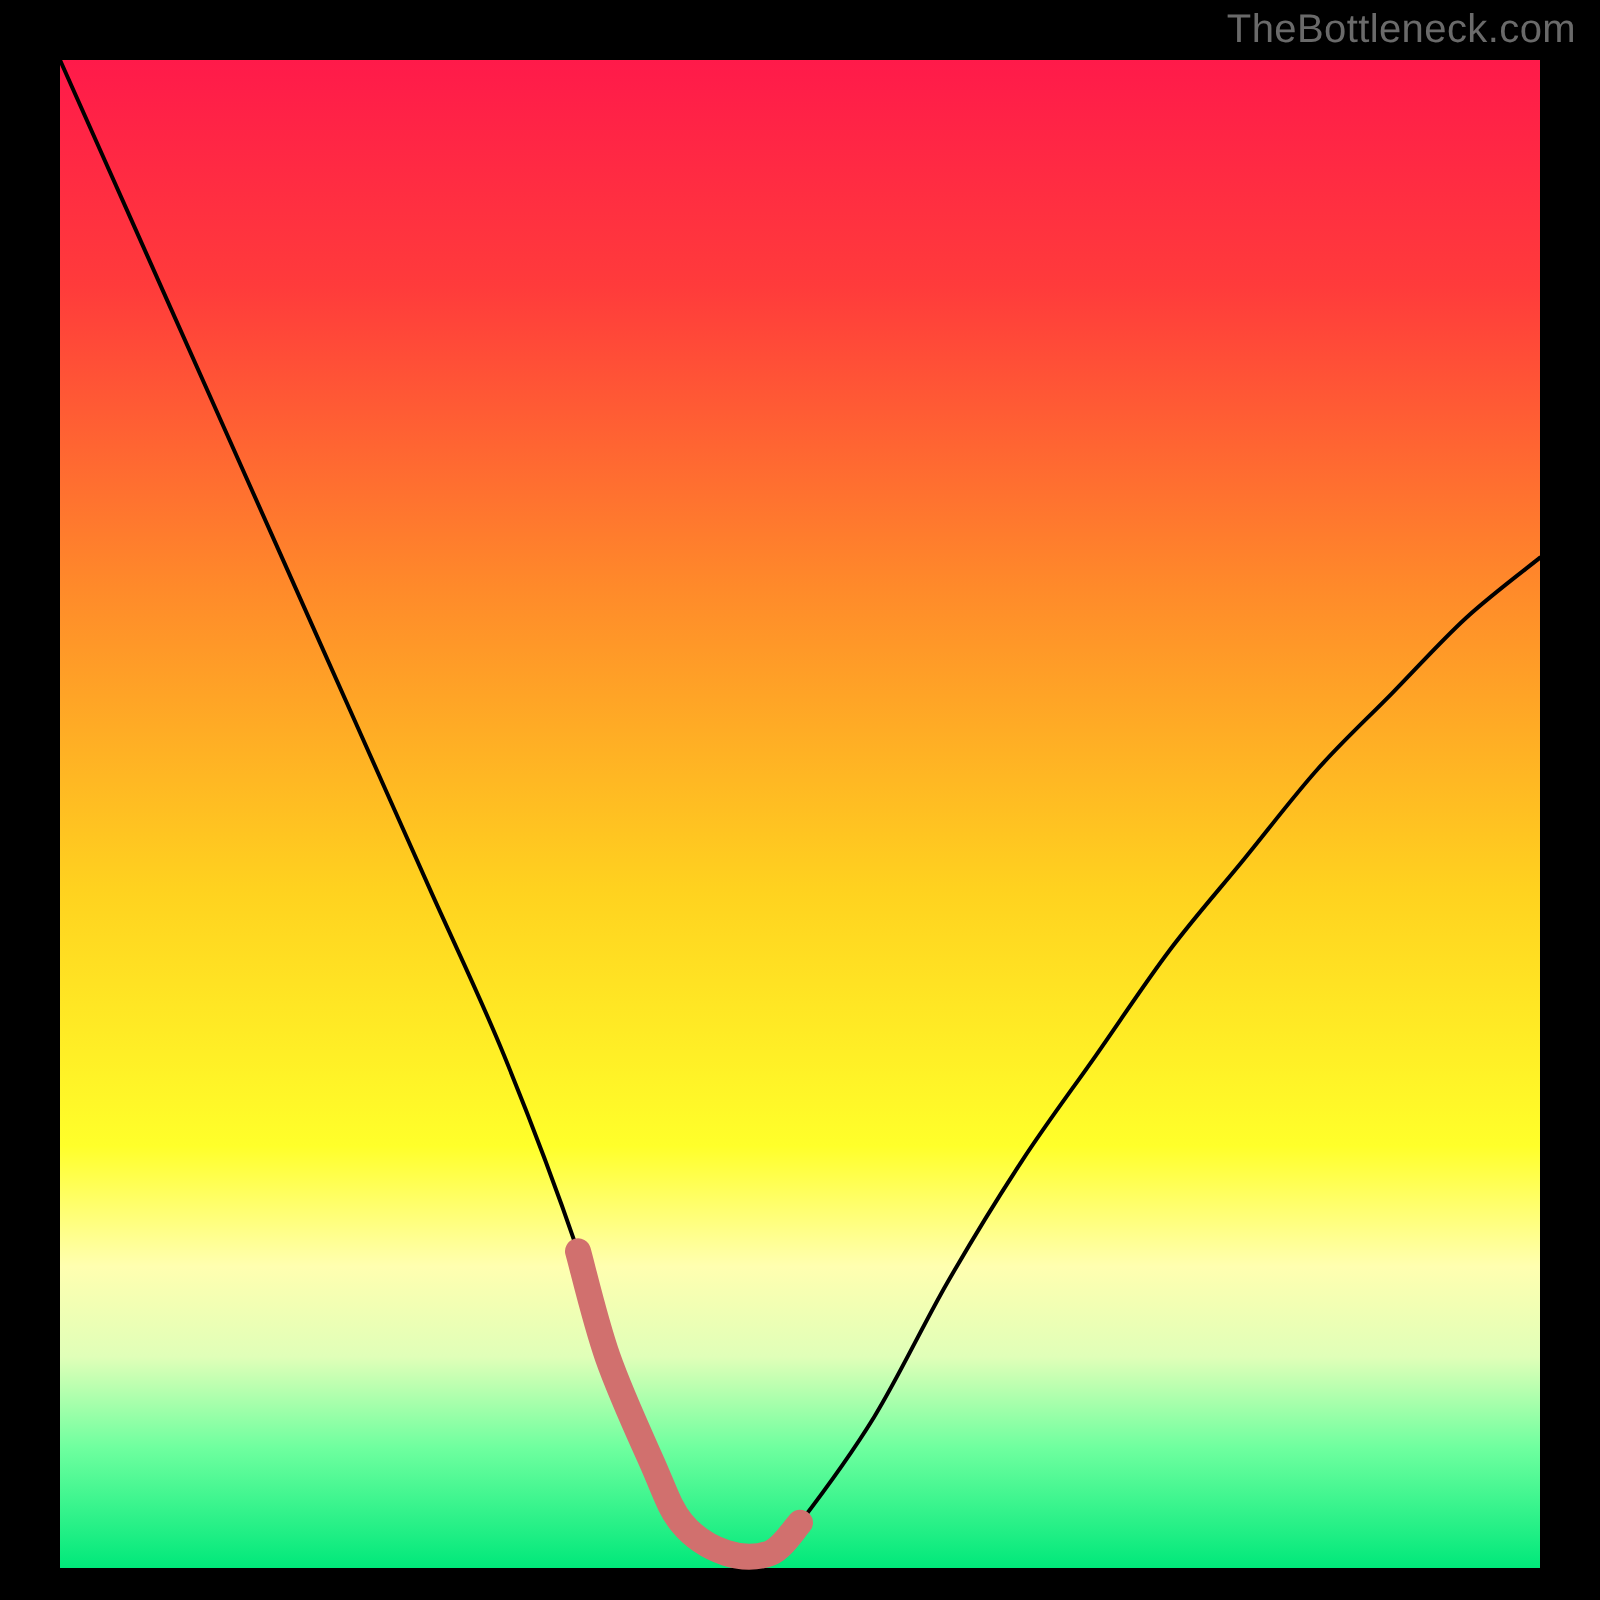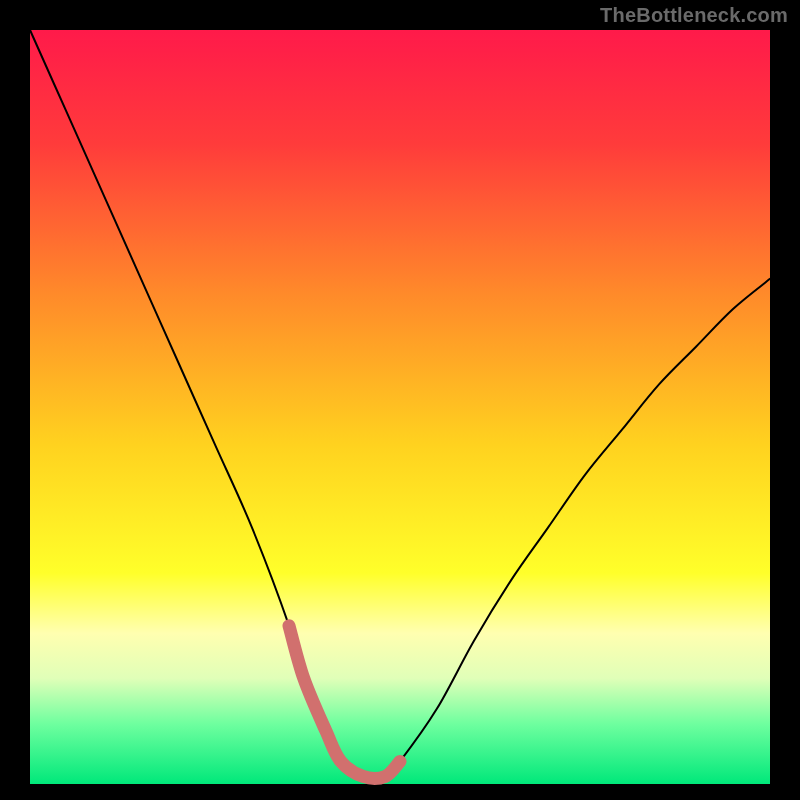--- a/index.html
+++ b/index.html
@@ -16,21 +16,21 @@
     height: 800px;
     background: #000;
   }
   .watermark {
     position: absolute;
     top: 4px;
     right: 12px;
     font-family: Arial, Helvetica, sans-serif;
     font-size: 20px;
     color: #6a6a6a;
-    font-weight: 700;
+    font-weight: 400;
     letter-spacing: 0.2px;
   }
   svg {
     display: block;
   }
 </style>
 </head>
 <body>
 
 <div class="chart-wrap">

